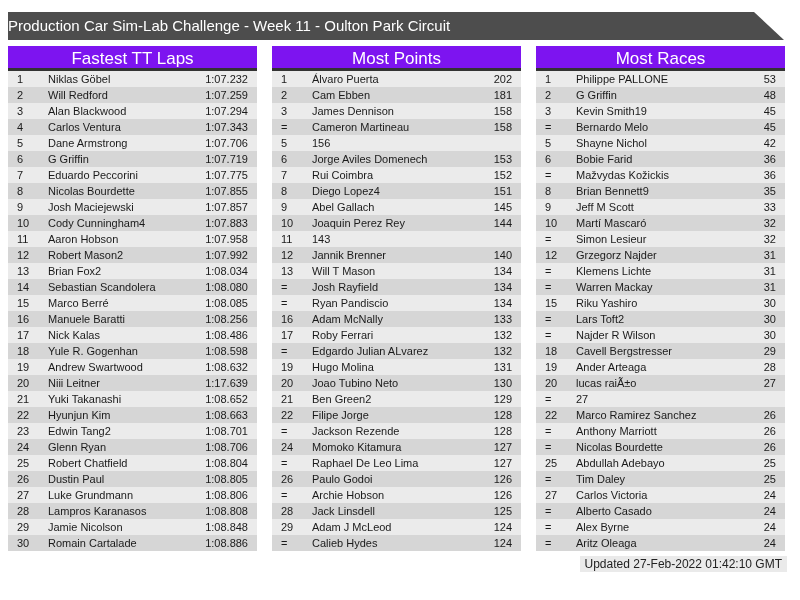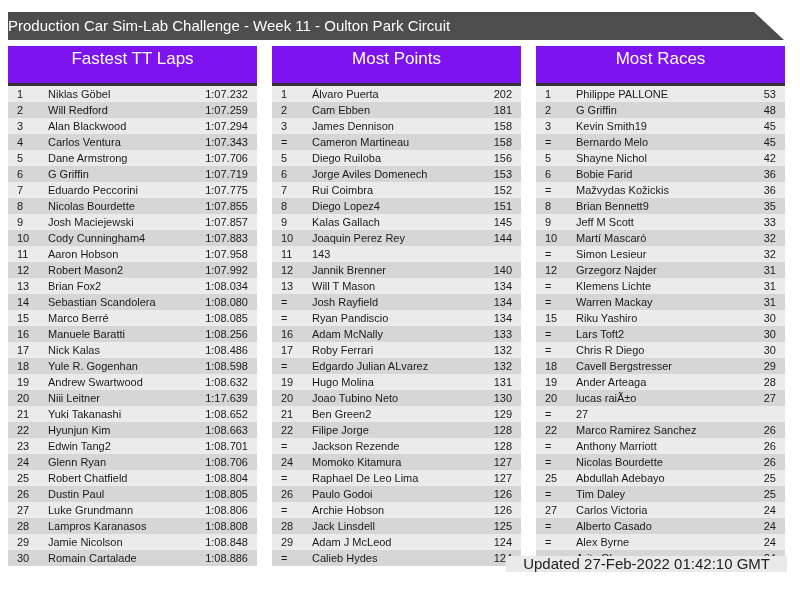--- a/index.html
+++ b/index.html
@@ -13,42 +13,42 @@
     clip-path: polygon(0 0, calc(100% - 30px) 0, 100% 100%, 0 100%);
     white-space: nowrap;
   }
 
   .board { position: absolute; top: 46px; width: 249px; }
   .board-1 { left: 8px; }
   .board-2 { left: 272px; }
   .board-3 { left: 536px; }
 
   .board-header {
-    height: 40px; line-height: 25px;
+    height: 25px; line-height: 25px;
     background: #7d14f0; color: #ffffff;
     font-size: 17px; text-align: center;
     border-bottom: 3px solid #333333;
     white-space: nowrap; overflow: hidden;
   }
 
   .row {
     display: flex; height: 16px; line-height: 16px;
     font-size: 11px; color: #1a1a1a; white-space: nowrap;
   }
   .row:nth-child(odd)  { background: #ebebeb; }
   .row:nth-child(even) { background: #d6d6d6; }
 
   .cell-rank  { width: 40px; padding-left: 9px; flex: 0 0 auto; }
   .cell-name  { flex: 1 1 auto; overflow: hidden; }
   .cell-value { flex: 0 0 auto; padding-right: 9px; text-align: right; }
 
   .updated {
     position: absolute; top: 556px; right: 13px;
     background: #eaeaea; color: #222222;
-    font-size: 15px; line-height: 14px; padding: 1px 17px;
+    font-size: 12px; line-height: 14px; padding: 1px 5px;
     white-space: nowrap;
   }
 </style>
 </head>
 <body>
 
 <div class="title-bar">
   <span>Production Car Sim-Lab Challenge - Week 11 - Oulton Park Circuit</span>
 </div>
 
@@ -226,41 +226,40 @@
           <span class="cell-name">James Dennison</span>
           <span class="cell-value">158</span>
         </div>
         <div class="row">
           <span class="cell-rank">=</span>
           <span class="cell-name">Cameron Martineau</span>
           <span class="cell-value">158</span>
         </div>
         <div class="row">
           <span class="cell-rank">5</span>
-          <span class="cell-name">Diego Ruiloba</span>
           <span class="cell-value">156</span>
         </div>
         <div class="row">
           <span class="cell-rank">6</span>
           <span class="cell-name">Jorge Aviles Domenech</span>
           <span class="cell-value">153</span>
         </div>
         <div class="row">
           <span class="cell-rank">7</span>
           <span class="cell-name">Rui Coimbra</span>
           <span class="cell-value">152</span>
         </div>
         <div class="row">
           <span class="cell-rank">8</span>
           <span class="cell-name">Diego Lopez4</span>
           <span class="cell-value">151</span>
         </div>
         <div class="row">
           <span class="cell-rank">9</span>
-          <span class="cell-name">Kalas Gallach</span>
+          <span class="cell-name">Abel Gallach</span>
           <span class="cell-value">145</span>
         </div>
         <div class="row">
           <span class="cell-rank">10</span>
           <span class="cell-name">Joaquin Perez Rey</span>
           <span class="cell-value">144</span>
         </div>
         <div class="row">
           <span class="cell-rank">11</span>
           <span class="cell-value">143</span>
@@ -440,21 +439,21 @@
           <span class="cell-name">Riku Yashiro</span>
           <span class="cell-value">30</span>
         </div>
         <div class="row">
           <span class="cell-rank">=</span>
           <span class="cell-name">Lars Toft2</span>
           <span class="cell-value">30</span>
         </div>
         <div class="row">
           <span class="cell-rank">=</span>
-          <span class="cell-name">Chris R Diego</span>
+          <span class="cell-name">Najder R Wilson</span>
           <span class="cell-value">30</span>
         </div>
         <div class="row">
           <span class="cell-rank">18</span>
           <span class="cell-name">Cavell Bergstresser</span>
           <span class="cell-value">29</span>
         </div>
         <div class="row">
           <span class="cell-rank">19</span>
           <span class="cell-name">Ander Arteaga</span>

